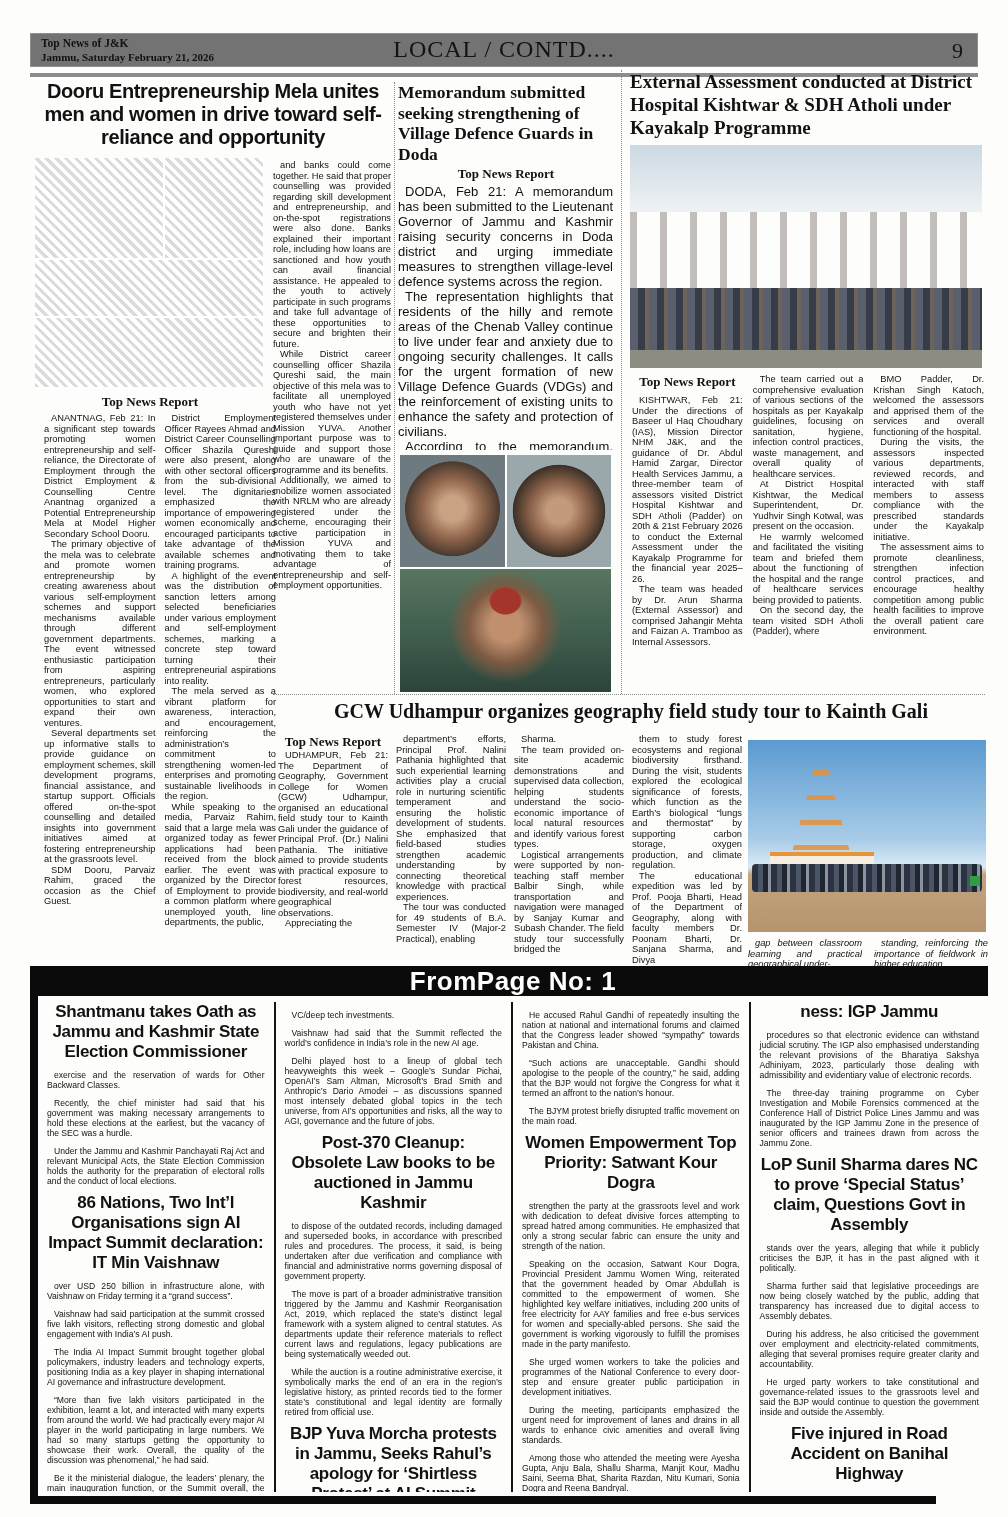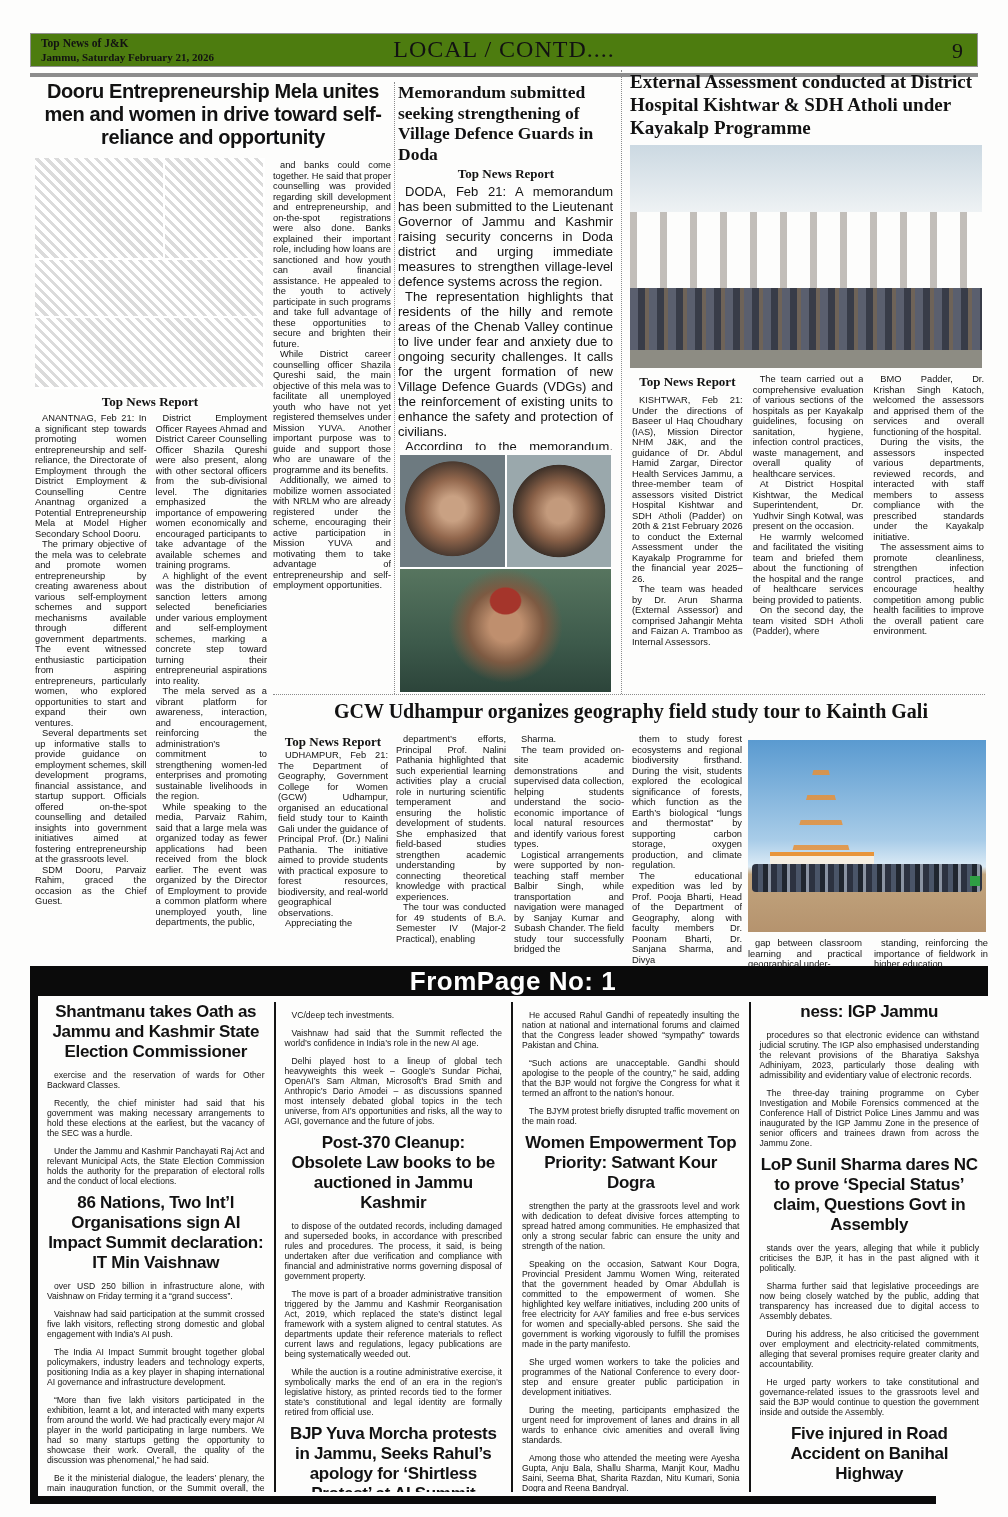--- a/index.html
+++ b/index.html
@@ -1,21 +1,21 @@
 <!DOCTYPE html>
 <html><head>
 <meta charset="utf-8">
 <style>
   * { margin:0; padding:0; box-sizing:border-box; }
   body { width:1008px; height:1517px; background:#ffffff; font-family:"Liberation Sans",sans-serif; color:#121212; }
   #page { position:relative; width:1008px; height:1517px; background:#fdfdfc; overflow:hidden; }
   .abs { position:absolute; }
 
   
-  .header-bar { left:30px; top:33px; width:948px; height:34px; background:#4d7c0f; border:1px solid #909090; }
+  .header-bar { left:30px; top:33px; width:948px; height:34px; background:#737373; border:1px solid #909090; }
   .mast { position:absolute; left:10px; top:2px; font-family:"Liberation Serif",serif; font-weight:bold; font-size:11.5px; line-height:14px; }
   .mast .date { font-size:11px; }
   .sect { position:absolute; left:0; top:2px; width:100%; text-align:center; font-family:"Liberation Serif",serif; font-size:24px; letter-spacing:1px; }
   .pnum { position:absolute; right:14px; top:4px; font-family:"Liberation Serif",serif; font-size:22px; }
   .header-rule { left:30px; top:73px; width:948px; height:4px; background:#8c8c8c; }
 
   
   .hl-sans { font-family:"Liberation Sans",sans-serif; font-weight:800; letter-spacing:-0.4px; }
   .hl-serif { font-family:"Liberation Serif",serif; font-weight:bold; }
   .byline { font-family:"Liberation Serif",serif; font-weight:bold; font-size:13px; text-align:center; }
@@ -28,21 +28,21 @@
 
   
   .a-hl { left:30px; top:80px; width:366px; text-align:center; font-size:20px; line-height:23px; }
   .photoA { left:35px; top:158px; width:230px; height:231px; display:grid; grid-template-columns:128px 98px; grid-template-rows:100px 56px 69px; gap:2px; background:#fff; overflow:hidden; }
   .pA1 { background:linear-gradient(180deg,#6e5848 0%,#8a5f4b 45%,#55413a 100%); }
   .pA2 { background:linear-gradient(180deg,#93503f 0%,#7a4438 55%,#4e342e 100%); }
   .pA3 { grid-column:1 / 3; background:linear-gradient(90deg,#9a6a50,#b08562 40%,#7d5a48 75%,#93705a); }
   .pA4 { grid-column:1 / 3; background:linear-gradient(180deg,#8d867c 0%,#6a635c 55%,#4a443e 100%); }
   .pA1,.pA2,.pA3,.pA4 { background-image:repeating-linear-gradient(45deg, rgba(0,0,0,0.14) 0 3px, rgba(255,255,255,0.05) 3px 7px); background-blend-mode:overlay; }
   .a-byline { left:35px; top:394px; width:230px; }
-  .a-cols { left:35px; top:413px; width:232px; height:548px; gap:9px; }
+  .a-cols { left:44px; top:413px; width:232px; height:548px; gap:9px; }
   .a-cols .ncol { width:112px; }
   .a-col3 { left:273px; top:160px; width:118px; height:536px; }
 
   
   .b-hl { left:398px; top:82px; width:216px; font-size:17.5px; line-height:20.5px; }
   .b-byline { left:398px; top:166px; width:216px; }
   .b-body { left:398px; top:184px; width:215px; height:266px; }
   .b-body p { font-size:13px; line-height:15px; }
   .photoB { left:400px; top:455px; width:211px; height:239px; display:grid; grid-template-columns:1fr 1fr; grid-template-rows:112px 123px; gap:2px; background:#fff; overflow:hidden; }
   .pB1 { background:radial-gradient(circle at 50% 48%, #c9a183 16%, #91664c 38%, #4a3a30 60%, #6d7a80 61%), linear-gradient(#8899a0,#aab4b8); }
@@ -64,21 +64,21 @@
   .d-top-rule { left:273px; top:694px; width:712px; }
   .d-hl { left:278px; top:699px; width:706px; text-align:center; font-size:20px; line-height:25px; }
   .d-cols { left:278px; top:734px; width:464px; height:250px; gap:8px; }
   .d-cols .ncol { width:110px; }
   .photoD { left:748px; top:740px; width:238px; height:192px; background:linear-gradient(180deg,#5a9ad0 0%,#a8cce8 52%,#dcebf6 66%,#c2a57e 70%,#b5936e 100%); overflow:hidden; }
   .pD-temple { position:absolute; left:34px; top:10px; width:78px; height:116px; background:linear-gradient(#ffffff,#f3e9d6); clip-path:polygon(50% 0,60% 18%,68% 40%,92% 100%,8% 100%,32% 40%,40% 18%); background-image:repeating-linear-gradient(180deg, transparent 0 20px, rgba(230,144,56,0.85) 20px 25px); }
   .pD-base { position:absolute; left:22px; top:112px; width:104px; height:34px; background:#f6efe2; border-top:4px solid #e8953a; }
   .pD-ppl { position:absolute; left:4px; bottom:40px; width:230px; height:28px; border-radius:4px; background:repeating-linear-gradient(90deg,#2c3240 0 6px,#4a5568 6px 11px,#20262f 11px 16px,#8a93a2 16px 19px); }
   .pD-mark { position:absolute; right:6px; bottom:46px; width:10px; height:10px; background:#2f9e44; }
   .d-caps { left:748px; top:938px; width:240px; gap:12px; }
-  .d-caps .ncol { width:114px; }
+  .d-caps .ncol { width:114px;font-style:italic; }
 
   
   .fp-banner { left:38px; top:966px; width:950px; height:30px; background:#0b0b0b; color:#ffffff; text-align:center; font-family:"Liberation Sans",sans-serif; font-weight:800; font-size:26px; line-height:30px; letter-spacing:0.5px; }
   .fp-leftbar { left:30px; top:966px; width:8px; height:538px; background:#0b0b0b; }
   .fp-botbar { left:30px; top:1496px; width:906px; height:8px; background:#0b0b0b; }
   .fp-cols { left:38px; top:1002px; width:950px; height:490px; display:flex; }
   .fp-col { width:237.5px; padding:0 9px; border-right:2px solid #141414; overflow:hidden; }
   .fp-col:last-child { border-right:none; }
   .fp-hl { font-family:"Liberation Sans",sans-serif; font-weight:800; letter-spacing:-0.3px; font-size:17px; line-height:20px; text-align:center; margin:7px 0 5px; }
   .fp-hl.first { margin-top:0; }

